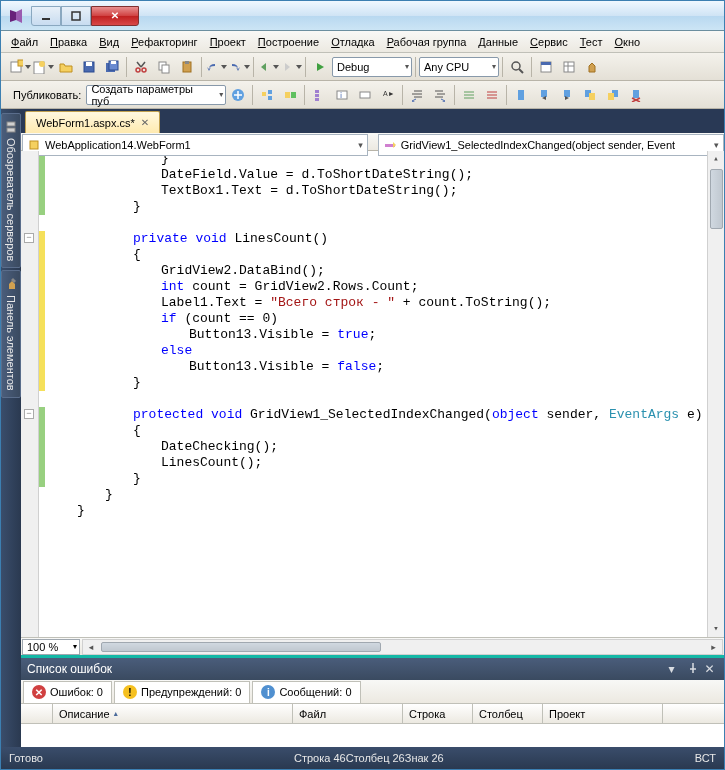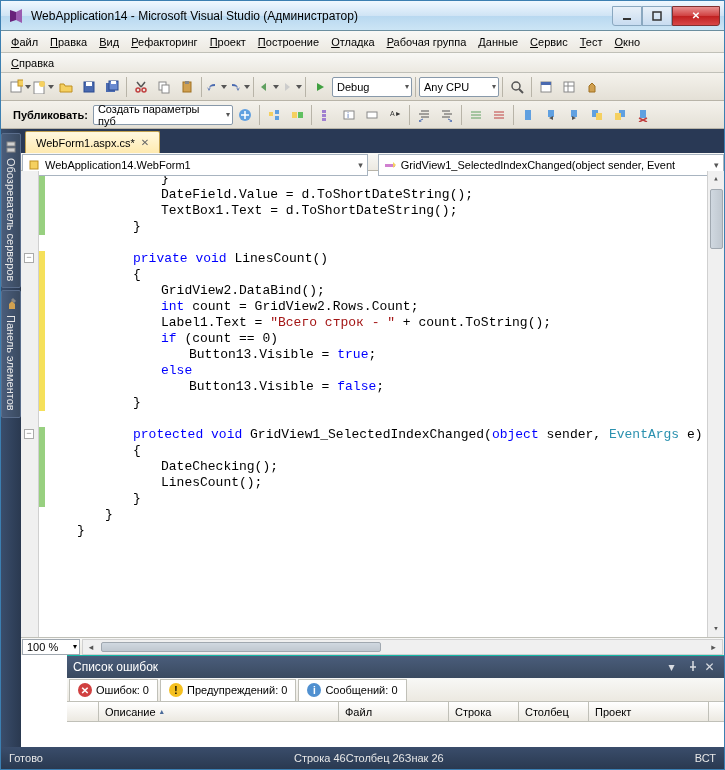--- a/index.html
+++ b/index.html
@@ -20,21 +20,21 @@
 .menuitem { padding: 2px 6px; cursor: pointer; }
 .menuitem u { text-decoration: underline; }
 .menubar2 { height: 20px; background: linear-gradient(#f8f8f6, #ece9e1); display: flex; align-items: center; padding: 0 4px; border-bottom: 1px solid #c0c0b8; }
 
 
 .toolbar { height: 28px; background: linear-gradient(#f4f2ec, #e4e0d6); display: flex; align-items: center; padding: 0 8px; border-bottom: 1px solid #b8b4a8; gap: 1px; }
 .tbtn { width: 22px; height: 22px; display: flex; align-items: center; justify-content: center; cursor: pointer; border-radius: 2px; position: relative; }
 .tsep { width: 1px; height: 20px; background: #b8b4a8; margin: 0 2px; }
 .tcombo { height: 20px; border: 1px solid #8899aa; background: #fff; padding: 0 14px 0 4px; font-size: 11px; display: flex; align-items: center; position: relative; border-radius: 2px; }
 .tcombo .dd { position: absolute; right: 2px; font-size: 8px; color: #555; }
-.tlabel { padding: 0 4px; font-weight: bold; }
+.tlabel { padding: 0 4px; }
 
 
 .content { flex: 1; display: flex; background: #293955; overflow: hidden; }
 .sidebar-left, .sidebar-right { width: 22px; background: linear-gradient(90deg, #3a4d6b, #2a3950); display: flex; flex-direction: column; align-items: center; padding-top: 4px; gap: 2px; }
 .sidetab { writing-mode: vertical-rl; text-orientation: mixed; color: #e8e8e8; font-size: 11px; padding: 6px 2px; cursor: pointer; background: linear-gradient(90deg, #4a5d7b, #3a4a60); border: 1px solid #5a6d8b; border-radius: 2px; display: flex; align-items: center; gap: 4px; }
 
 .main { flex: 1; display: flex; flex-direction: column; background: #fff; }
 
 
 .doctabs { height: 24px; background: #293955; display: flex; align-items: flex-end; padding: 0 4px; gap: 0; }
@@ -68,21 +68,21 @@
 .editor-footer { height: 18px; background: linear-gradient(#f8f8f6, #ece9e1); display: flex; align-items: center; border-top: 1px solid #c0c0b8; }
 .zoom { width: 58px; border: 1px solid #a0a8b0; padding: 0 4px; font-size: 11px; display: flex; align-items: center; position: relative; background: #fff; height: 16px; margin-left: 1px; }
 .zoom .dd { position: absolute; right: 2px; font-size: 8px; }
 .hscroll { flex: 1; height: 16px; background: #f0f0f0; border: 1px solid #d0d0d0; margin: 0 2px; position: relative; }
 .hscroll .arr { position: absolute; top: 0; bottom: 0; width: 16px; display: flex; align-items: center; justify-content: center; font-size: 9px; color: #555; }
 .hscroll .arr.l { left: 0; }
 .hscroll .arr.r { right: 0; }
 .hscroll .thumb { position: absolute; top: 2px; bottom: 2px; left: 18px; width: 280px; background: linear-gradient(#d0d8e0, #c0c8d0); border: 1px solid #a0a8b0; border-radius: 2px; }
 
 
-.errpanel { height: 92px; background: #fff; display: flex; flex-direction: column; border-top: 1px solid #14b8a6; margin-left: 46px; }
+.errpanel { height: 92px; background: #fff; display: flex; flex-direction: column; border-top: 3px solid #14b8a6; }
 .errtitle { height: 22px; background: linear-gradient(#4a5d7b, #3a4a60); color: #fff; display: flex; align-items: center; padding: 0 6px; font-size: 12px; }
 .errtitle .spacer { flex: 1; }
 .errtitle .ico { width: 14px; height: 14px; margin-left: 4px; cursor: pointer; opacity: 0.8; }
 .errtabs { height: 24px; background: linear-gradient(#f8f8f6, #ece9e1); display: flex; align-items: center; border-bottom: 1px solid #c0c0b8; }
 .errtab { height: 22px; padding: 0 8px; display: flex; align-items: center; gap: 4px; border: 1px solid #c0c0b8; border-bottom: none; background: #fff; margin-left: 2px; font-size: 11px; cursor: pointer; }
 .errtab .ico { width: 14px; height: 14px; border-radius: 7px; display: flex; align-items: center; justify-content: center; color: #fff; font-size: 10px; font-weight: bold; }
 .errgrid { flex: 1; overflow: auto; }
 .errheader { display: flex; height: 20px; background: linear-gradient(#fff, #ece9e1); border-bottom: 1px solid #c0c0b8; }
 .errcol { border-right: 1px solid #c0c0b8; padding: 2px 6px; font-size: 11px; display: flex; align-items: center; }
 .errcol .sortarr { font-size: 8px; color: #4a6a9a; margin-left: 4px; }
@@ -99,21 +99,20 @@
 
 <div class="window">
 
   <div class="titlebar">
     <div class="app-icon">
       <svg width="16" height="16" viewBox="0 0 16 16">
           <path d="M2 2 L8 4 L8 12 L2 14 Z" fill="#68217a"></path>
           <path d="M8 4 L14 1 L14 15 L8 12 Z" fill="#9a5bb0"></path>
         </svg>
     </div>
-    <div class="titlebar-text">WebApplication14 - Microsoft Visual Studio (Администратор)</div>
     <div class="winbtns">
       <div class="winbtn min">
           <svg width="10" height="10">
             <rect x="1" y="7" width="8" height="2" fill="#333"></rect>
           </svg>
         </div>
       <div class="winbtn">
           <svg width="10" height="10">
             <rect x="1" y="1" width="8" height="8" fill="none" stroke="#333" stroke-width="1.5"></rect>
           </svg>
@@ -129,23 +128,20 @@
       <div class="menuitem"><u>Р</u>ефакторинг</div>
       <div class="menuitem"><u>П</u>роект</div>
       <div class="menuitem"><u>П</u>остроение</div>
       <div class="menuitem"><u>О</u>тладка</div>
       <div class="menuitem"><u>Р</u>абочая группа</div>
       <div class="menuitem"><u>Д</u>анные</div>
       <div class="menuitem"><u>С</u>ервис</div>
       <div class="menuitem"><u>Т</u>ест</div>
       <div class="menuitem"><u>О</u>кно</div>
     </div>
-  <div class="menubar2" id="menubar2">
-      <div class="menuitem"><u>С</u>правка</div>
-    </div>
 
   <div class="toolbar">
     <div class="tbtn">
         <svg width="16" height="16">
           <rect x="2" y="3" width="10" height="10" fill="#fff" stroke="#888"></rect>
           <rect x="9" y="1" width="6" height="6" fill="#f5d060" stroke="#c09020"></rect>
         </svg>
         <span class="tri-down"></span>
       </div>
     <div class="tbtn">

